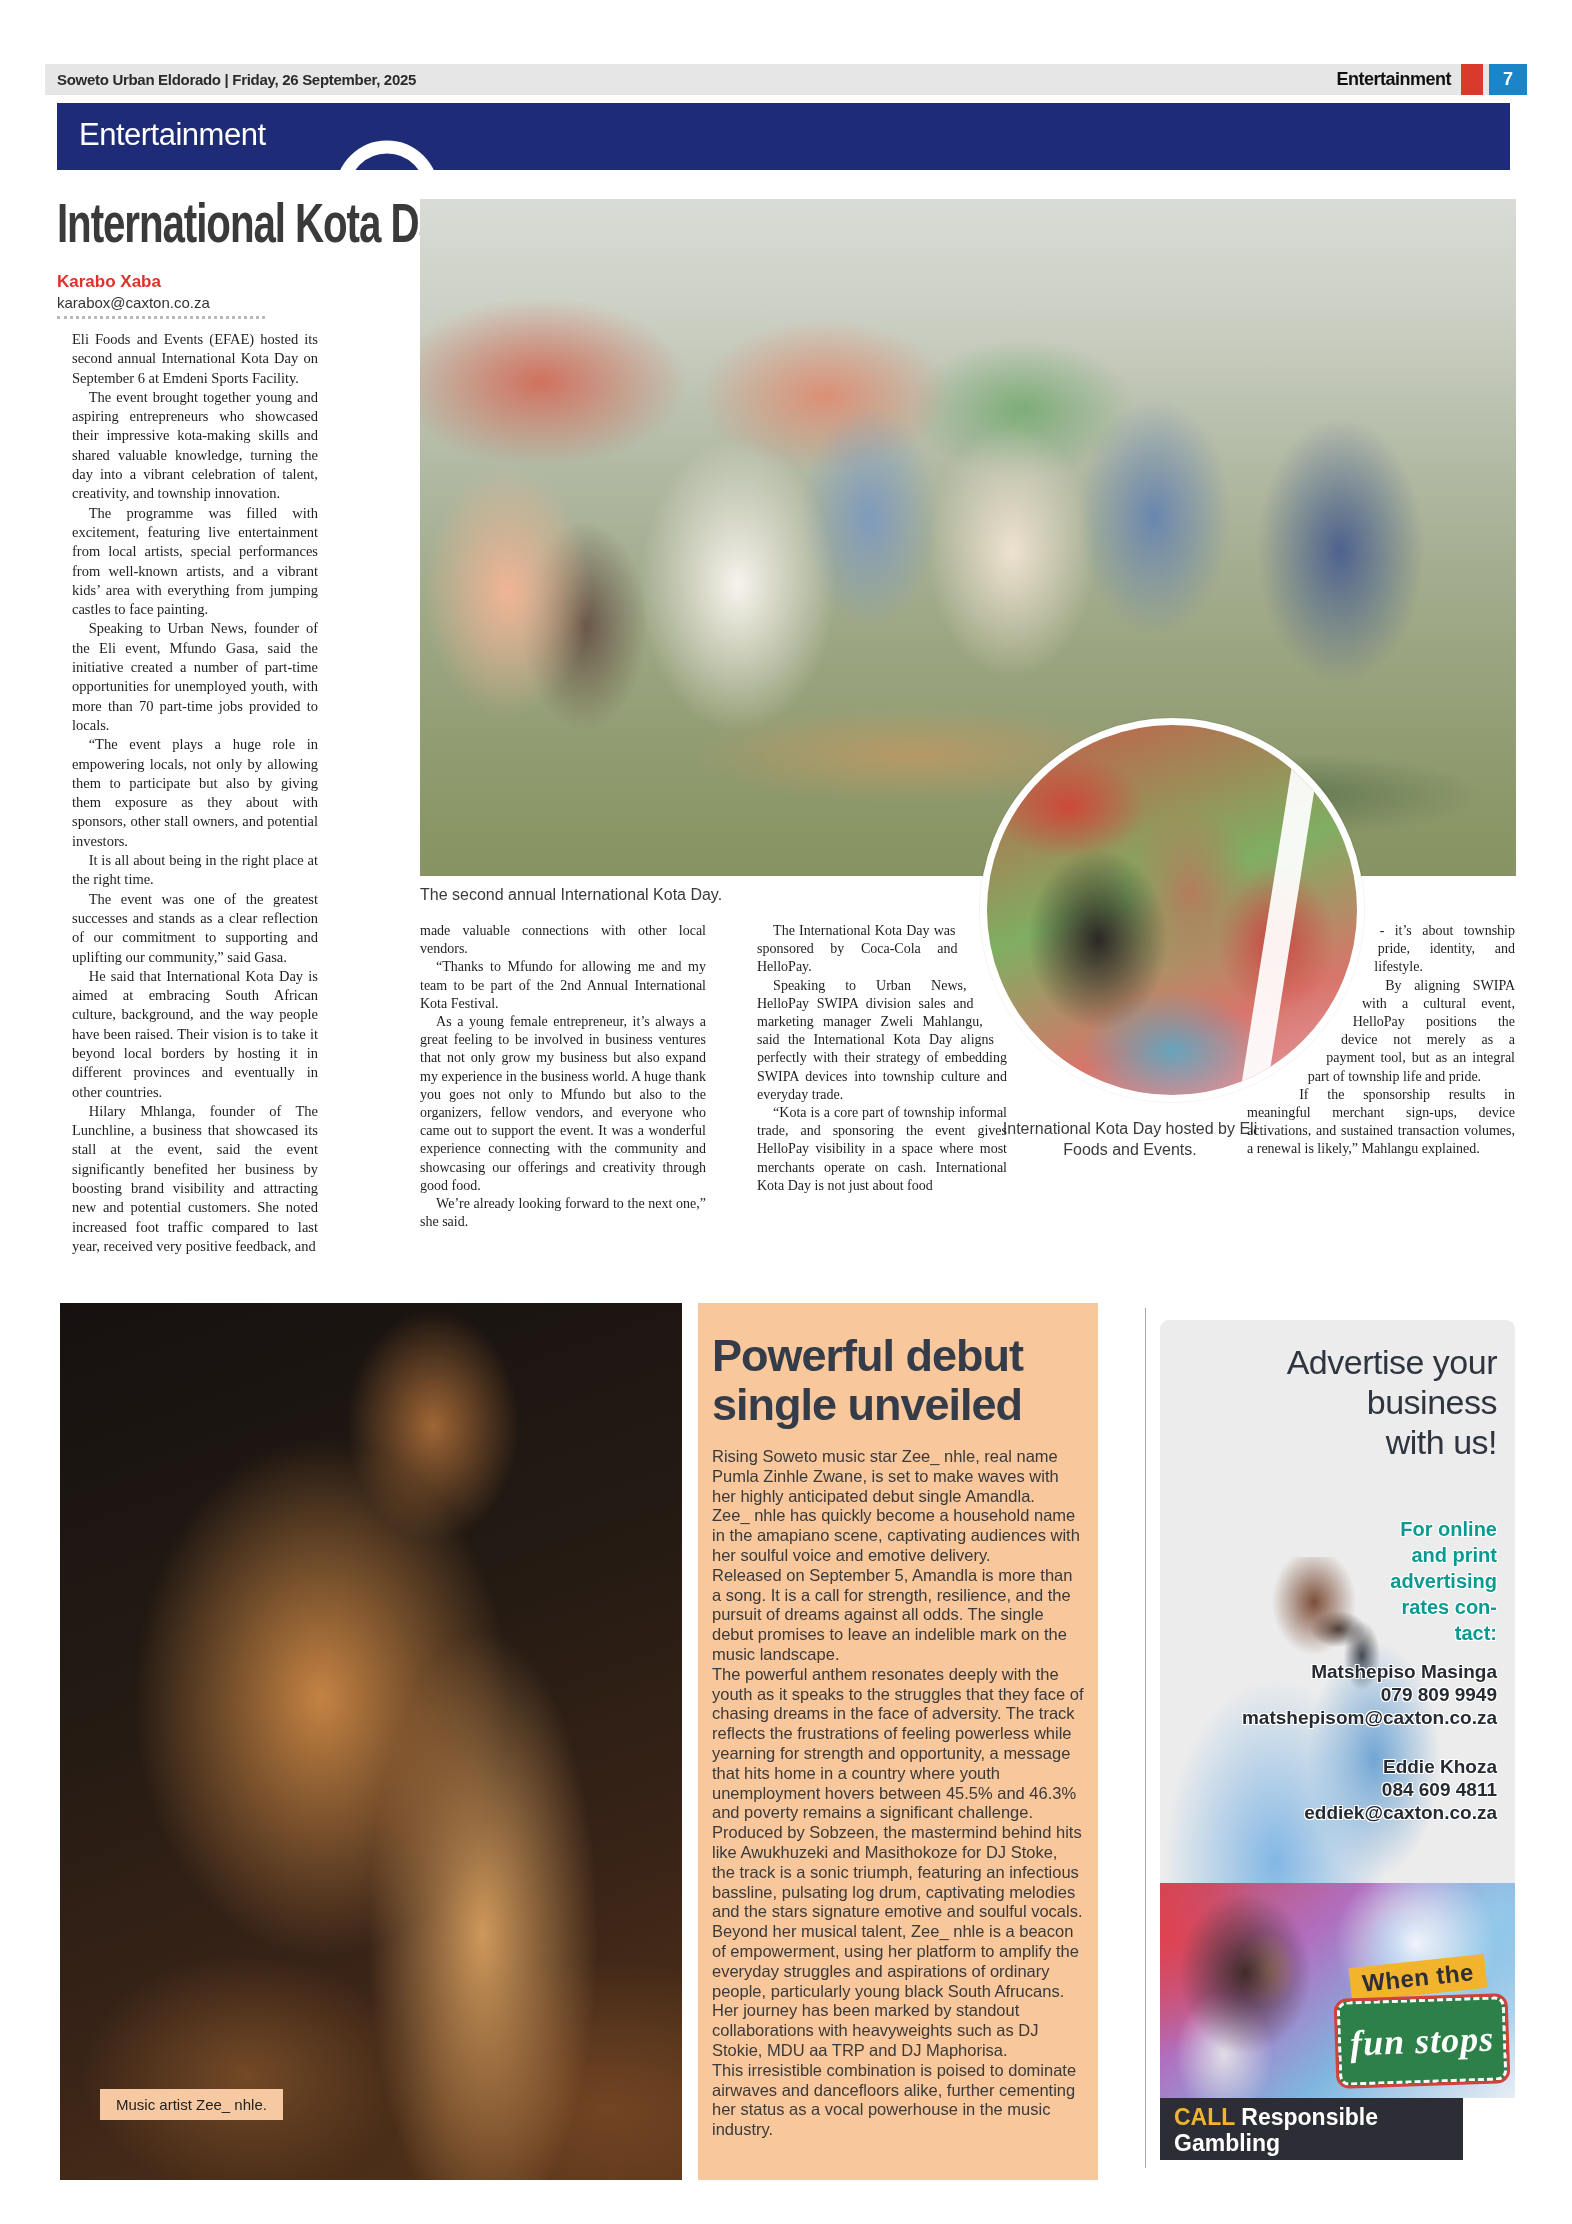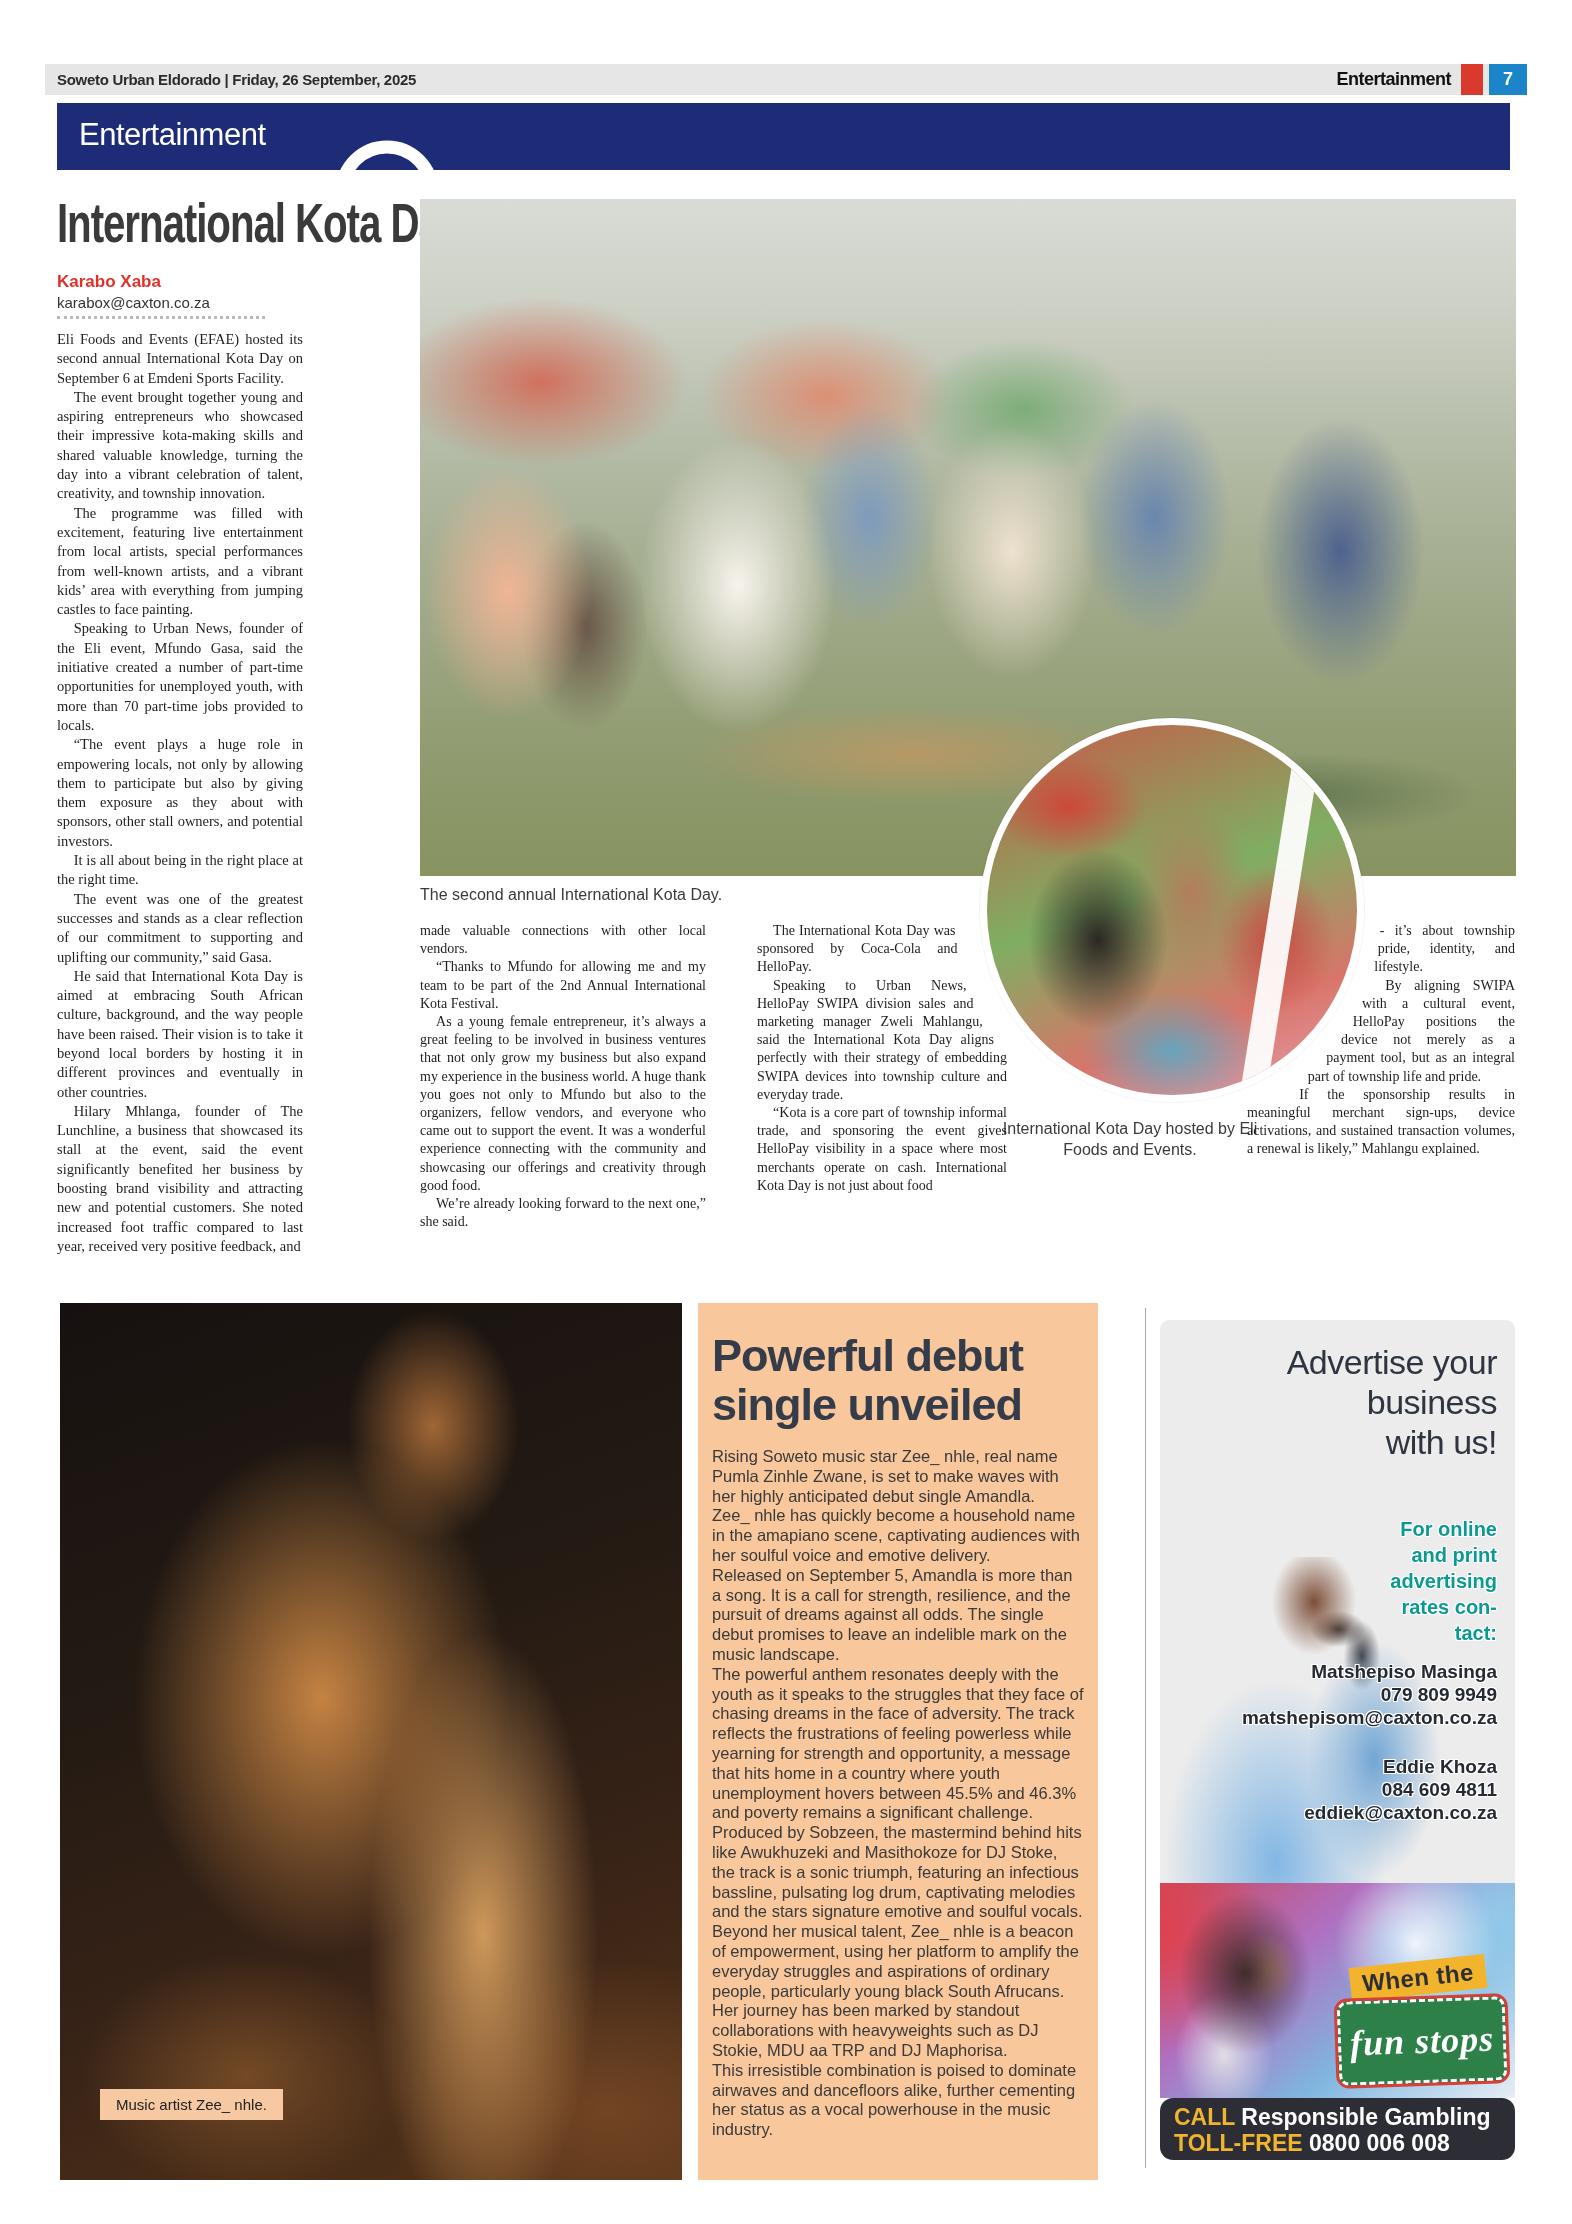--- a/index.html
+++ b/index.html
@@ -38,21 +38,21 @@
   .byline-name  { position:absolute; left:57px; top:272px; color:#e0312a; font-weight:bold; font-size:17px; }
   .byline-email { position:absolute; left:57px; top:294px; color:#333; font-size:15px; }
   .byline-rule  { position:absolute; left:57px; top:316px; width:208px; border-bottom:3px dotted #b9b9b9; }
   
   .serifcol {
     position:absolute; text-align:justify; color:#1e1e1e;
     font-family:"Liberation Serif", serif;
   }
   .serifcol p { text-indent:1.15em; }
   .serifcol p.noindent { text-indent:0; }
-  #col1 { left:57px;  top:330px; width:246px; font-size:14.5px; line-height:19.3px; height:950px; overflow:hidden; }
+  #col1 { left:72px;  top:330px; width:246px; font-size:14.5px; line-height:19.3px; height:950px; overflow:hidden; }
   #col2 { left:420px; top:922px; width:286px; font-size:14px;   line-height:18.2px; height:372px; overflow:hidden; }
   #col3 { left:757px; top:922px; width:250px; font-size:14px;   line-height:18.2px; height:372px; overflow:hidden; }
   #col4 { left:1135px;top:922px; width:380px; font-size:14px;   line-height:18.2px; height:372px; overflow:hidden; }
   .f-col3 { float:right; width:60px;  height:160px; shape-outside:circle(217px at 225px -15px); }
   .f-col4a{ float:left;  width:246px; height:196px; shape-outside:circle(208px at 37px -12px); }
   .f-col4b{ float:left;  clear:left; width:112px; height:72px; }
   
   .event-photo {
     position:absolute; left:420px; top:199px; width:1096px; height:677px;
     background:
@@ -160,22 +160,22 @@
     position:absolute; left:178px; top:116px; width:168px; height:84px;
     background:#2c8048; border:3px dashed #fff; border-radius:10px;
     box-shadow:0 0 0 3px #d2413a; transform:rotate(-2deg);
     display:flex; align-items:center; justify-content:center;
   }
   .fun-box span {
     font-family:"Liberation Serif", serif; font-style:italic; font-weight:bold;
     color:#fff; font-size:36px; letter-spacing:1px;
   }
   .gamble-bar {
-    position:absolute; left:0; top:215px; width:355px; height:62px; background:#2d2d35;
-    padding:6px 0 0 14px; font-weight:bold; font-size:23px; line-height:26px; color:#fff;border-radius:13px;
+    position:absolute; left:0; top:215px; width:303px; height:62px; background:#2d2d35;
+    padding:6px 0 0 14px; font-weight:bold; font-size:23px; line-height:26px; color:#fff;
   }
   .gamble-bar .yellow { color:#f0b42e; }
 </style>
 </head>
 <body>
 
 <div id="page">
 
   <div class="masthead">
     <div class="publine">Soweto Urban Eldorado | Friday, 26 September, 2025</div>

